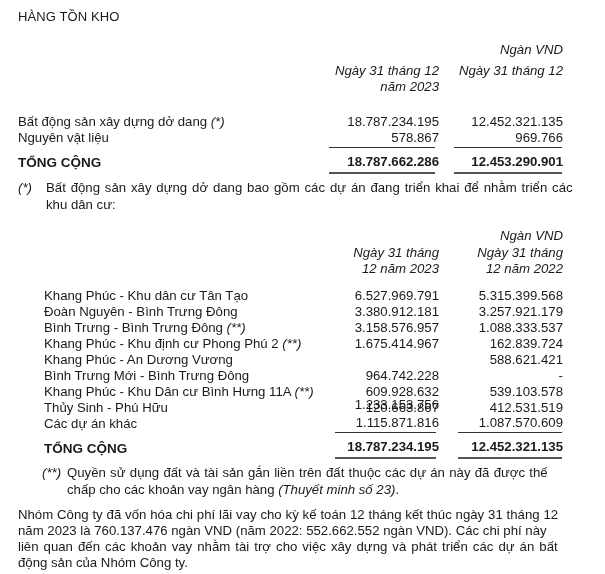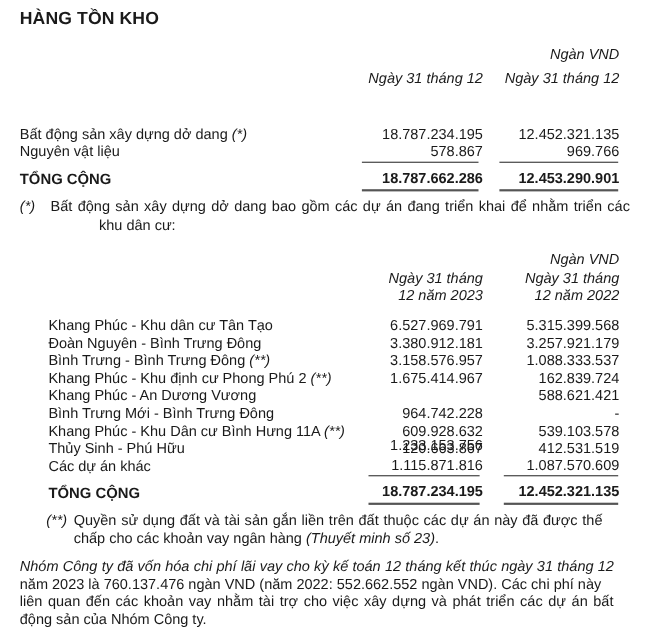--- a/index.html
+++ b/index.html
@@ -12,22 +12,22 @@
       height: 574px;
       position: relative;
       overflow: hidden;
       font-family: "Liberation Sans", sans-serif;
       color: #1a1a1a;
       font-size: 13.2px;
     }
     .abs { position: absolute; white-space: nowrap; }
     .title {
       left: 18px; top: 9px;
-      font-weight: bold;
-      font-size: 16px;
+      font-weight: normal;
+      font-size: 13px;
       letter-spacing: 0.1px;
     }
     .italic { font-style: italic; }
     .bold { font-weight: bold; }
     .right { text-align: right; }
     .num { text-align: right; }
     .rule-thin {
       position: absolute;
       height: 0;
       border-top: 1px solid #333;
@@ -41,20 +41,21 @@
 </head>
 <body>
 
 <div class="abs title">HÀNG TỒN KHO</div>
 
 <div>
   <div class="abs italic right" style="right:42px; top:42px;">Ngàn VND</div>
 
   <div class="abs italic right" style="right:166px; top:63px; line-height:16px;">
     <div>Ngày 31 tháng 12</div>
+    <div>năm 2023</div>
   </div>
   <div class="abs italic right" style="right:42px; top:63px; line-height:16px;">
     <div>Ngày 31 tháng 12</div>
   </div>
 
   <div class="abs" style="left:18px; top:114px;text-align:right;">
     <span>Bất động sản xây dựng dở dang </span><span class="italic">(*)</span>
   </div>
   <div class="abs num" style="right:166px; top:114px;">18.787.234.195</div>
   <div class="abs num" style="right:42px; top:114px;">12.452.321.135</div>
@@ -70,21 +71,21 @@
   <div class="abs num bold" style="right:166px; top:154px;">18.787.662.286</div>
   <div class="abs num bold" style="right:42px; top:154px;">12.453.290.901</div>
 
   <div class="rule-thick" style="left:329px; width:106px; top:172px;"></div>
   <div class="rule-thick" style="left:454px; width:108px; top:172px;"></div>
 </div>
 
 <div>
   <div class="abs italic" style="left:18px; top:180px;">(*)</div>
   <div class="abs" style="left:46px; top:180px; word-spacing:1.2px;">Bất động sản xây dựng dở dang bao gồm các dự án đang triển khai để nhằm triển các</div>
-  <div class="abs" style="left:46px; top:197px;margin-left:44px;">khu dân cư:</div>
+  <div class="abs" style="left:46px; top:197px;">khu dân cư:</div>
 </div>
 
 <div>
   <div class="abs italic right" style="right:42px; top:228px;">Ngàn VND</div>
 
   <div class="abs italic right" style="right:166px; top:245px; line-height:16px;">
     <div>Ngày 31 tháng</div>
     <div>12 năm 2023</div>
   </div>
   <div class="abs italic right" style="right:42px; top:245px; line-height:16px;">
@@ -147,17 +148,17 @@
 
 <div>
   <div class="abs italic" style="left:42px; top:465px;">(**)</div>
   <div class="abs" style="left:67px; top:465px; word-spacing:0.6px;">Quyền sử dụng đất và tài sản gắn liền trên đất thuộc các dự án này đã được thế</div>
   <div class="abs" style="left:67px; top:482px;text-align:right;">
     <span>chấp cho các khoản vay ngân hàng </span><span class="italic">(Thuyết minh số 23)</span><span>.</span>
   </div>
 </div>
 
 <div>
-  <div class="abs" style="left:18px; top:507px; word-spacing:0.2px;font-style:italic;">Nhóm Công ty đã vốn hóa chi phí lãi vay cho kỳ kế toán 12 tháng kết thúc ngày 31 tháng 12</div>
+  <div class="abs" style="left:18px; top:507px; word-spacing:0.2px;">Nhóm Công ty đã vốn hóa chi phí lãi vay cho kỳ kế toán 12 tháng kết thúc ngày 31 tháng 12</div>
   <div class="abs" style="left:18px; top:523px;">năm 2023 là 760.137.476 ngàn VND (năm 2022: 552.662.552 ngàn VND). Các chi phí này</div>
   <div class="abs" style="left:18px; top:539px; word-spacing:1.4px;">liên quan đến các khoản vay nhằm tài trợ cho việc xây dựng và phát triển các dự án bất</div>
   <div class="abs" style="left:18px; top:555px;">động sản của Nhóm Công ty.</div>
 </div>
 
 </body></html>

